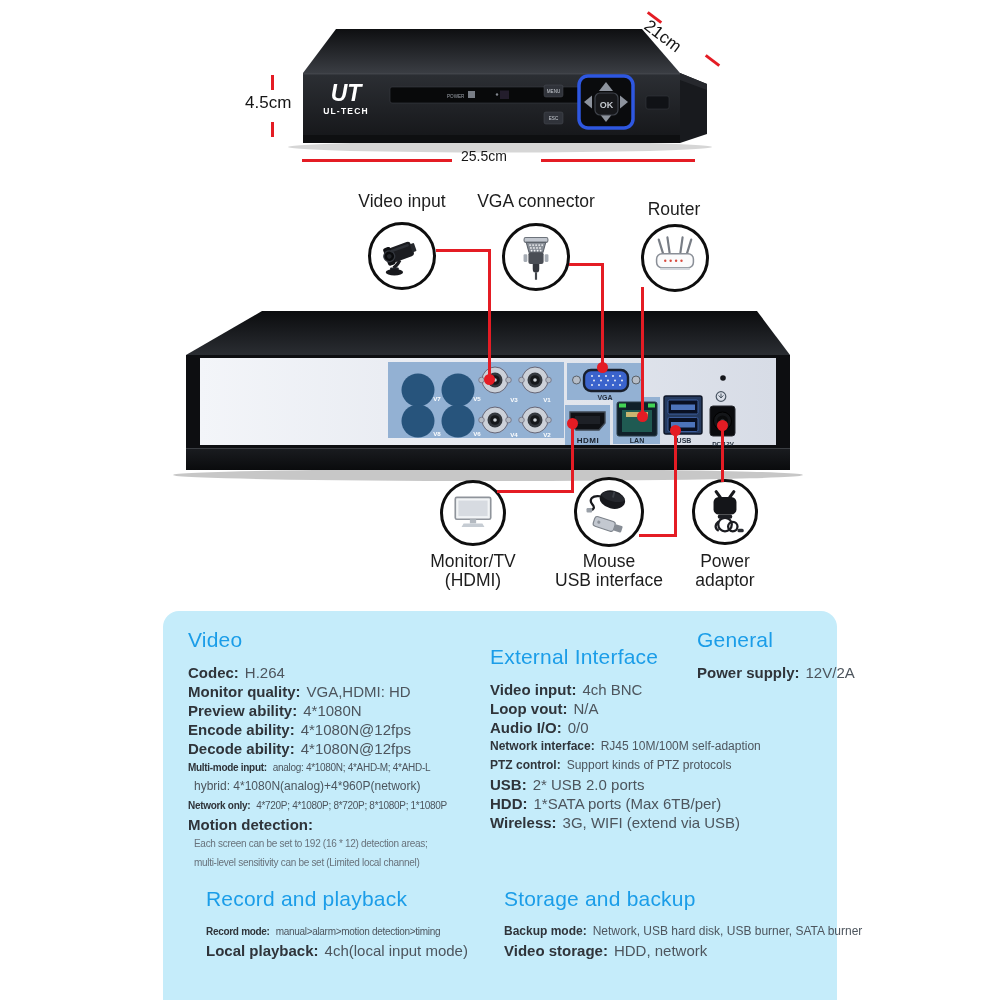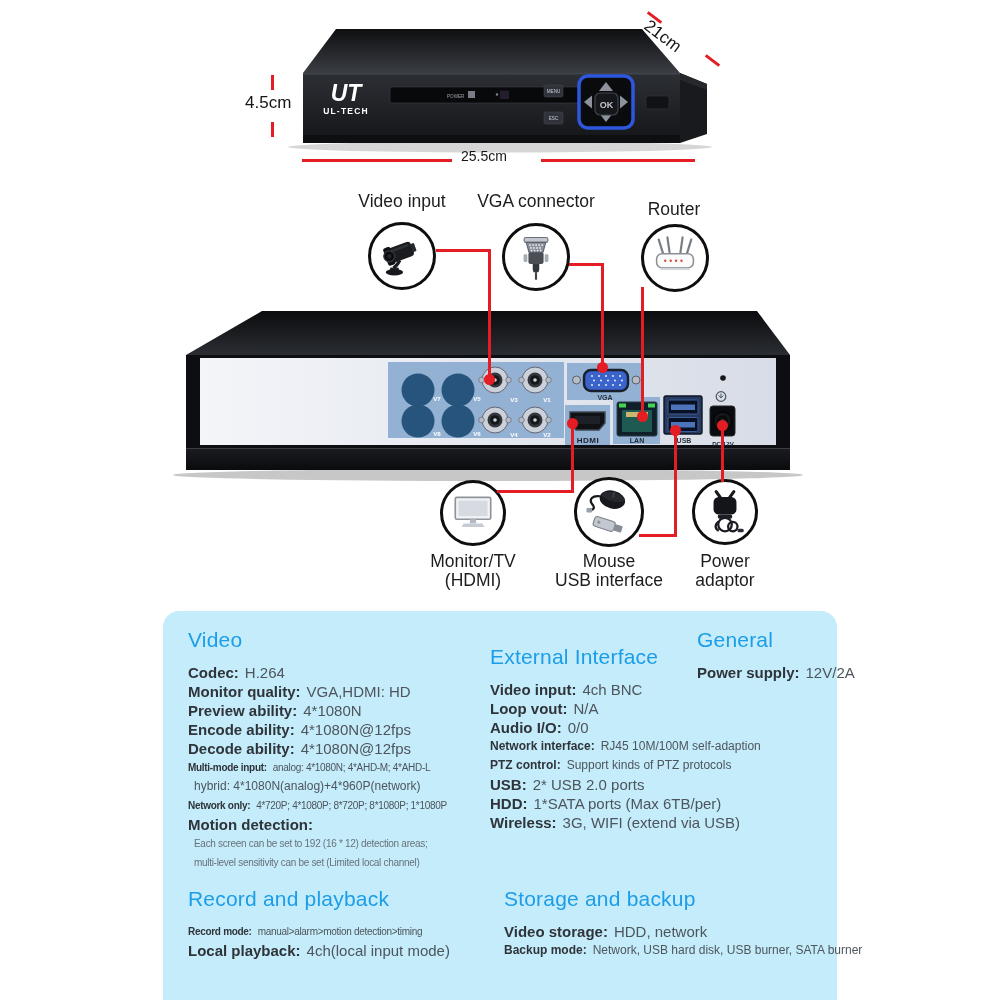--- a/index.html
+++ b/index.html
@@ -388,25 +388,25 @@
     <div class="srow"><b>USB:</b><span>2* USB 2.0 ports</span></div>
     <div class="srow"><b>HDD:</b><span>1*SATA ports (Max 6TB/per)</span></div>
     <div class="srow"><b>Wireless:</b><span>3G, WIFI (extend via USB)</span></div>
   </section>
 
   <section class="scol" style="left:534px;top:17px;width:135px">
     <h2>General</h2>
     <div class="srow"><b>Power supply:</b><span>12V/2A</span></div>
   </section>
 
-  <section class="scol" style="left:25px;top:276px;width:300px">
+  <section class="scol" style="left:43px;top:276px;width:300px">
     <h2>Record and playback</h2>
     <div class="srow t10"><b>Record mode:</b><span>manual&gt;alarm&gt;motion detection&gt;timing</span></div>
     <div class="srow"><b>Local playback:</b><span>4ch(local input mode)</span></div>
   </section>
 
   <section class="scol" style="left:341px;top:276px;width:330px">
     <h2>Storage and backup</h2>
+    <div class="srow t11"><b>Backup mode:</b><span>Network, USB hard disk, USB burner, SATA burner</span></div>
     <div class="srow"><b>Video storage:</b><span>HDD, network</span></div>
-    <div class="srow t11"><b>Backup mode:</b><span>Network, USB hard disk, USB burner, SATA burner</span></div>
   </section>
 
 </div>
 
 </body></html>

